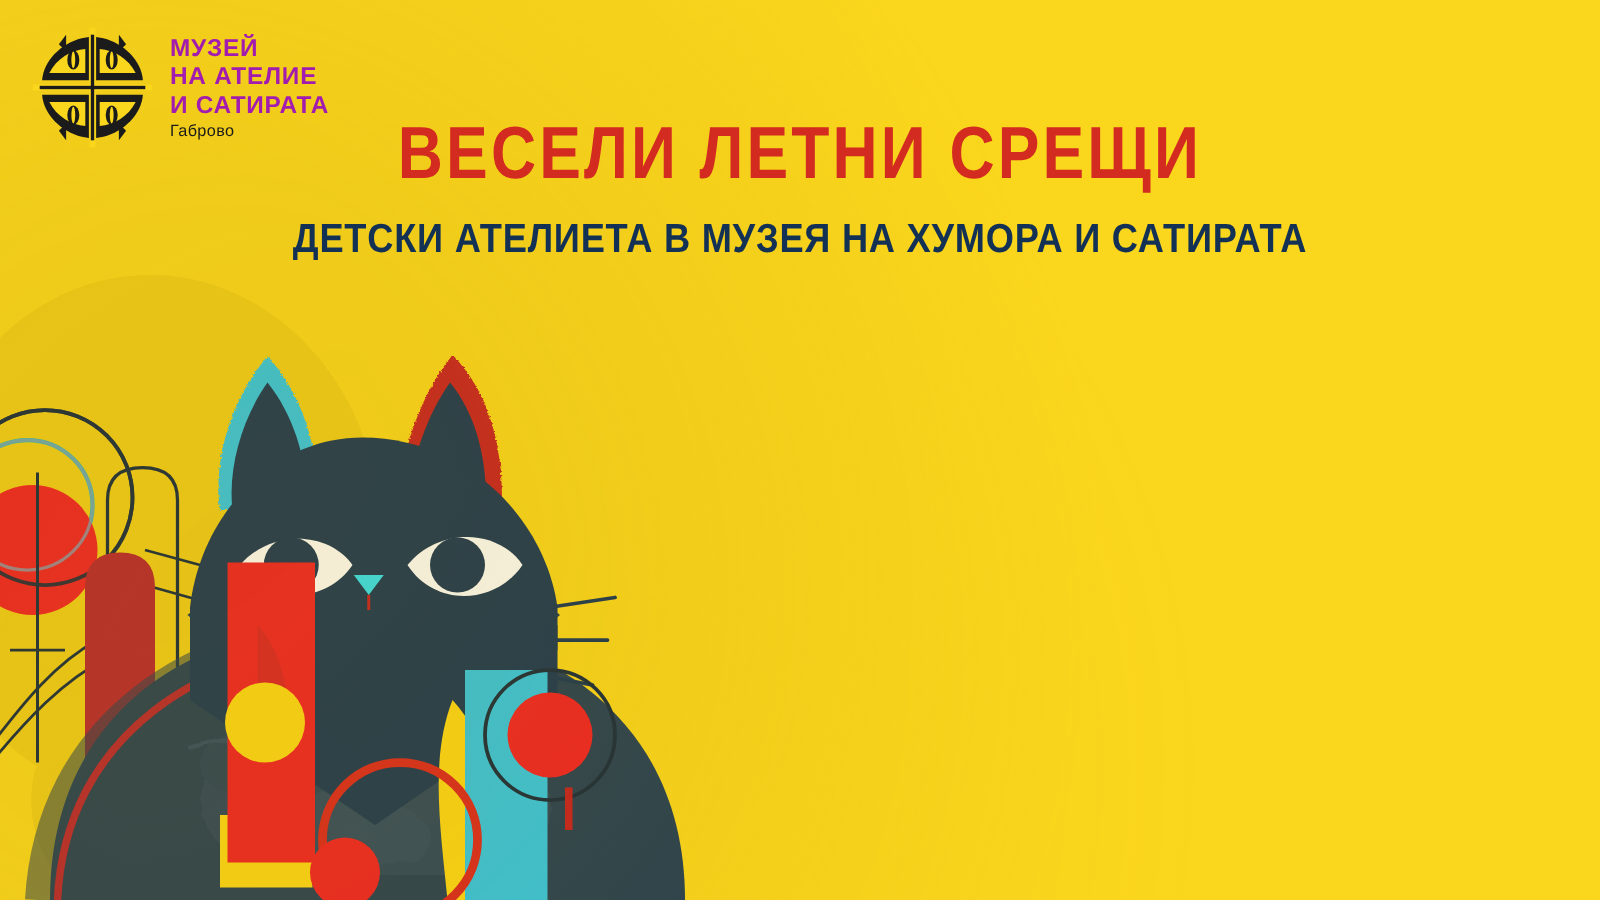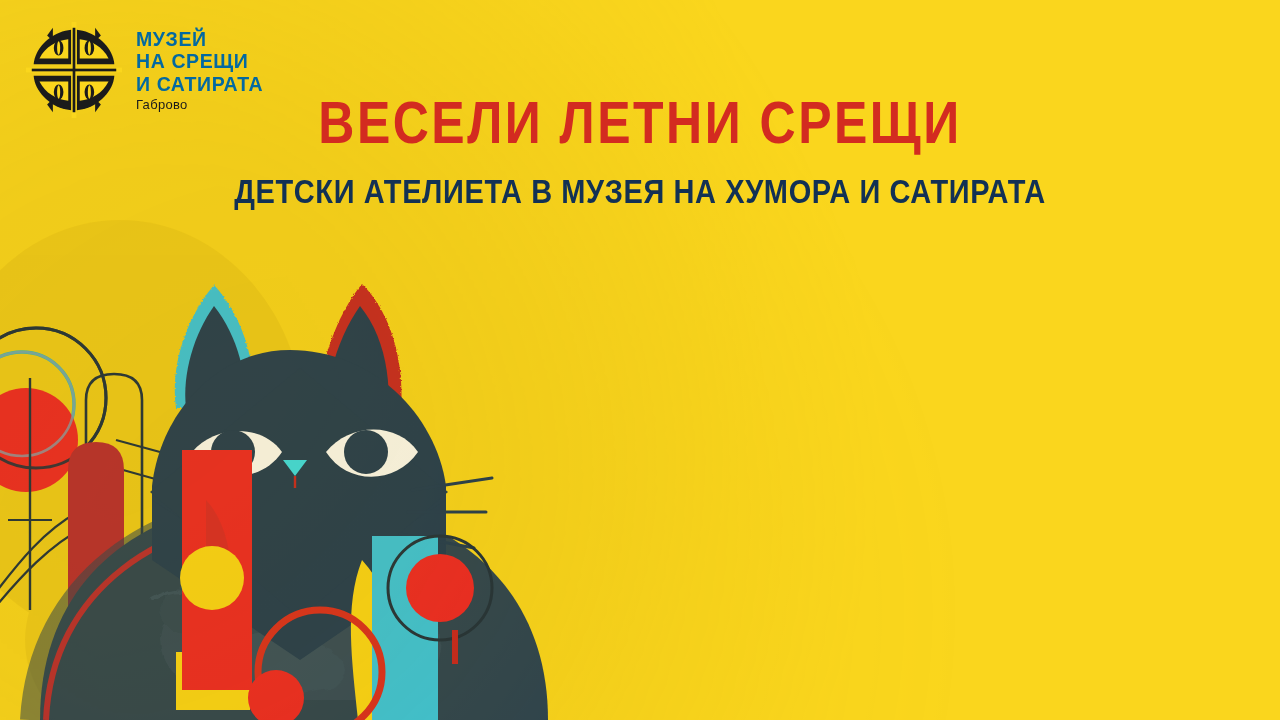--- a/index.html
+++ b/index.html
@@ -47,21 +47,21 @@
   .logo-text {
     display: flex;
     flex-direction: column;
     line-height: 1.16;
   }
   .logo-text .ln {
     font-family: "Liberation Sans", sans-serif;
     font-weight: 700;
     font-size: 19.5px;
     letter-spacing: .6px;
-    color: #0369a1;
+    color: #a21caf;
     white-space: nowrap;
   }
   .logo-text .city {
     font-family: "Liberation Sans", sans-serif;
     font-weight: 400;
     font-size: 13px;
     letter-spacing: .3px;
     color: #1B1B1B;
     margin-top: 2px;
   }
@@ -302,21 +302,21 @@
 
       <rect x="47.5" y="0" width="5" height="100" fill="#FAD61D"></rect>
       <rect x="0" y="47.5" width="100" height="5" fill="#FAD61D"></rect>
       <g fill="#1B1B1B">
         <rect x="48.6" y="6" width="2.8" height="88"></rect>
         <rect x="6" y="48.6" width="88" height="2.8"></rect>
       </g>
     </svg>
     <div class="logo-text">
       <span class="ln">МУЗЕЙ</span>
-      <span class="ln">НА СРЕЩИ</span>
+      <span class="ln">НА АТЕЛИЕ</span>
       <span class="ln">И САТИРАТА</span>
       <span class="city">Габрово</span>
     </div>
   </div>
 
   <div class="headline">ВЕСЕЛИ ЛЕТНИ СРЕЩИ</div>
   <div class="subhead">ДЕТСКИ АТЕЛИЕТА В МУЗЕЯ НА ХУМОРА И САТИРАТА</div>
 
 
 </div>

